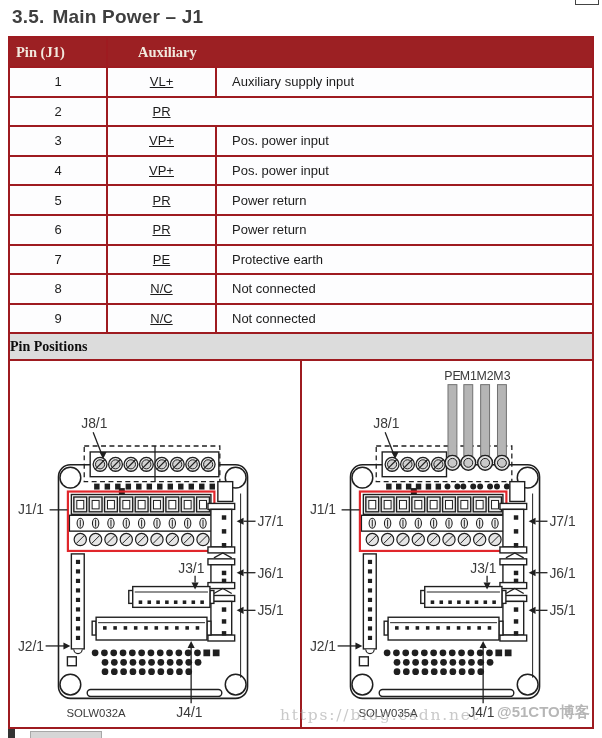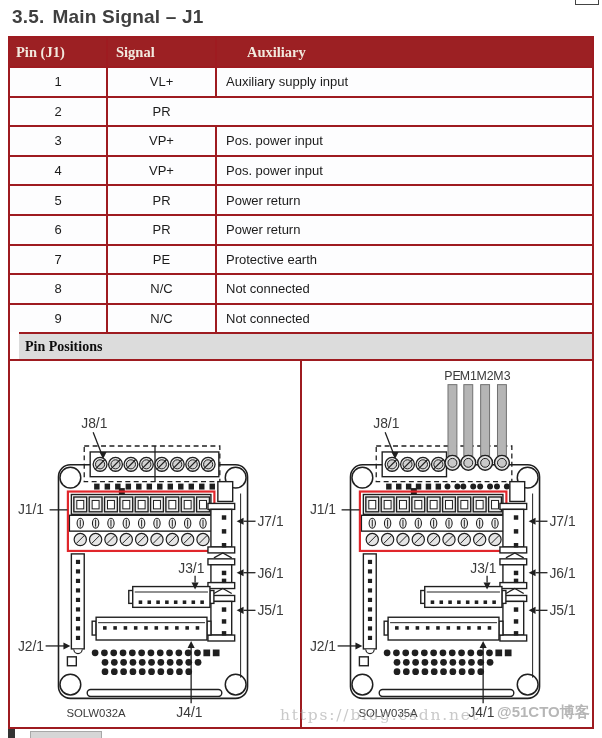--- a/index.html
+++ b/index.html
@@ -14,55 +14,54 @@
             background:var(--hbg);color:var(--htx);
             font-family:"Liberation Serif",serif;font-weight:bold;font-size:14.5px;align-items:center;}
   .t-header .c1{padding-left:6px;}
   .t-header .c2{padding-left:8px;}
   .t-header .c3{padding-left:30px;}
   .t-row{display:grid;grid-template-columns:96px 109px 1fr;height:27.6px;
          border-top:2px solid var(--red);align-items:center;font-size:13px;color:#1c1c1c;
          background:#fdfdfe;}
   .t-row .c1{text-align:center;}
   .t-row .c2{text-align:center;}
-  .t-row .c3{padding-left:9px;}
+  .t-row .c3{padding-left:15px;}
   .c2,.c3{border-left:2px solid var(--red);height:100%;display:flex;align-items:center;box-sizing:border-box;}
   .t-row .c1{display:flex;align-items:center;justify-content:center;height:100%;}
-  .t-row .c2{justify-content:center;}
+  .t-row .c2{justify-content:center;text-decoration:underline;}
   .t-header .c1,.t-header .c2,.t-header .c3{display:flex;align-items:center;height:100%;box-sizing:border-box;text-align:right;}
   .t-section{height:24.5px;border-top:2px solid var(--red);background:var(--sbg);
              font-family:"Liberation Serif",serif;font-weight:bold;font-size:14px;color:#0d0d0d;
-             display:flex;align-items:center;padding-left:6px;margin-left:9px;}
+             display:flex;align-items:center;}
   .diagram-row{display:flex;border-top:2px solid var(--red);height:366px;}
   .diagram-cell{flex:1;position:relative;background:#fff;}
   .diagram-cell.left{border-right:2px solid var(--red);}
   .diagram-cell svg{width:100%;height:100%;display:block;}
   .wm-url{position:absolute;left:280px;top:706px;font-size:15.5px;letter-spacing:1.8px;
           color:rgba(168,168,168,.62);font-family:"DejaVu Serif",serif;z-index:5;white-space:nowrap;}
   .wm-handle{position:absolute;left:497px;top:703px;font-size:15px;font-weight:bold;
              color:rgba(122,122,122,.55);z-index:6;white-space:nowrap;}
   .cutoff-top{position:absolute;right:3px;top:-9px;width:22px;height:12px;
               border:1.5px solid #444;background:#fff;}
   .cutoff-bottom{position:absolute;left:30px;top:731px;width:72px;height:12px;
                  background:#d6d6d6;border:1px solid #a8a8a8;box-sizing:border-box;}
   .cutoff-corner{position:absolute;left:8px;top:729px;width:7px;height:9px;background:#333;}
 </style>
 </head>
 <body>
 
 <div class="page" style="--red: #9e1b20; --hbg: #9c2023; --htx: #f2e9de; --sbg: #dcdcdc; --title: #3f3f3f;">
 
   <div class="doc-title">
-    <span class="sec">3.5.</span><span>Main Signal – J1</span>
+    <span class="sec">3.5.</span><span>Main Power – J1</span>
   </div>
 
   <div class="pin-table">
     <div class="t-header">
       <div class="c1">Pin (J1)</div>
-      <div class="c2">Signal</div>
       <div class="c3">Auxiliary</div>
     </div>
 
     <div id="table-body">
         <div class="t-row">
           <div class="c1">1</div>
           <div class="c2">VL+</div>
           <div class="c3">Auxiliary supply input</div>
         </div>
         <div class="t-row">

